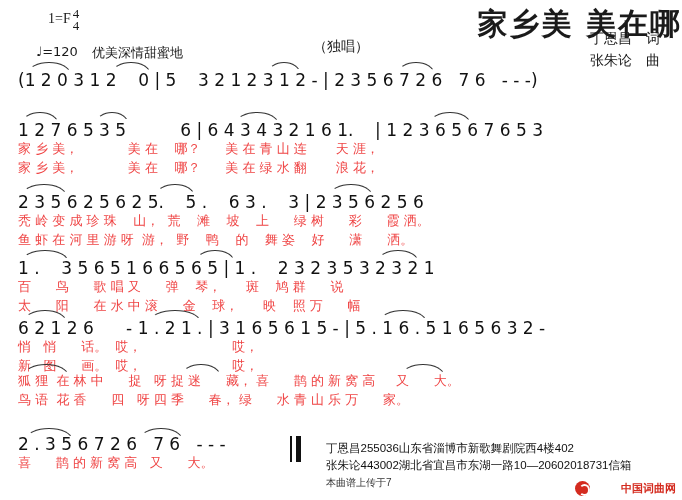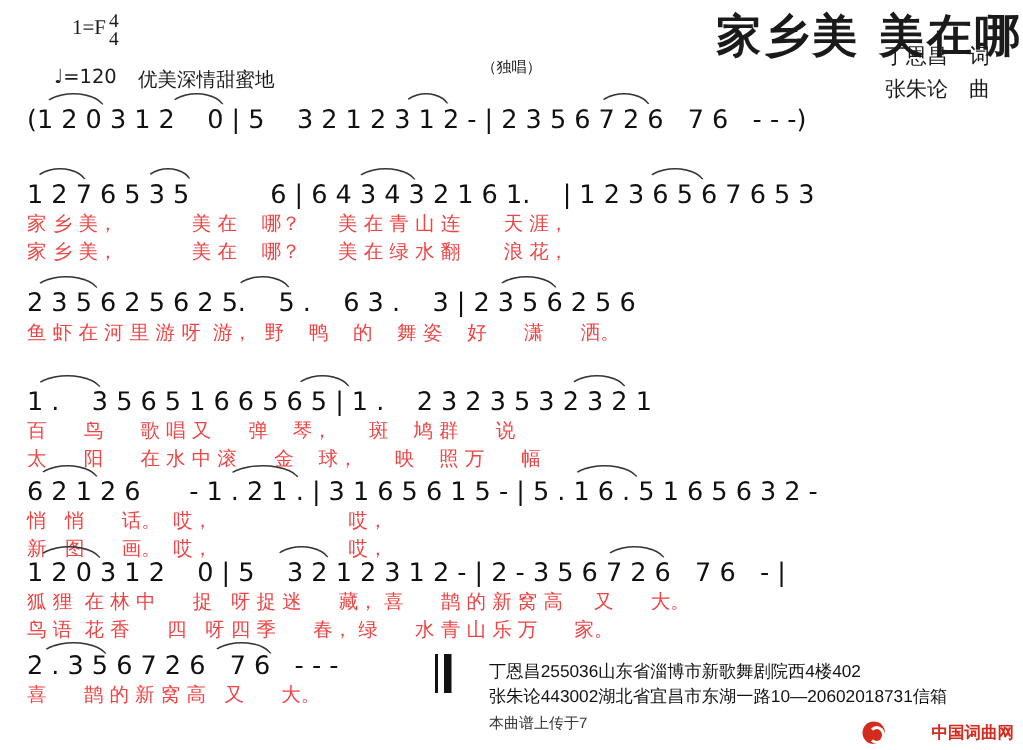--- a/index.html
+++ b/index.html
@@ -33,21 +33,21 @@
     font-weight: bold;
     letter-spacing: 2px;
     font-family: "DejaVu Sans", sans-serif;
   }
   .subtitle {
     position: absolute;
     left: 0;
     top: 38px;
     width: 682px;
     text-align: center;
-    font-size: 10px;
+    font-size: 14px;
     font-family: "DejaVu Sans", sans-serif;
   }
   .credits {
     position: absolute;
     right: 22px;
     top: 28px;
     font-size: 14px;
     line-height: 22px;
     font-family: Liberation Mono, monospace;
     text-align: left;
@@ -208,37 +208,37 @@
   </div>
 
   <div class="row" style="top:120px">
     <div class="notes">1 2 7 6 5 3 5          6 | 6 4 3 4 3 2 1 6 1.    | 1 2 3 6 5 6 7 6 5 3</div>
     <div class="lyr">家 乡 美，            美 在    哪？      美 在 青 山 连       天 涯，</div>
     <div class="lyr lyr2">家 乡 美，            美 在    哪？      美 在 绿 水 翻       浪 花，</div>
   </div>
 
   <div class="row" style="top:192px">
     <div class="notes">2 3 5 6 2 5 6 2 5.    5 .    6 3 .    3 | 2 3 5 6 2 5 6</div>
+    <div class="lyr">秃 岭 变 成 珍 珠    山，  荒    滩    坡    上      绿 树      彩      霞 洒。</div>
     <div class="lyr lyr2">鱼 虾 在 河 里 游 呀  游，  野    鸭    的    舞 姿    好      潇      洒。</div>
   </div>
 
   <div class="row" style="top:258px">
     <div class="notes">1 .    3 5 6 5 1 6 6 5 6 5 | 1 .    2 3 2 3 5 3 2 3 2 1</div>
     <div class="lyr">百      鸟      歌 唱 又      弹    琴，      斑    鸠 群      说</div>
     <div class="lyr lyr2">太      阳      在 水 中 滚      金    球，      映    照 万      幅</div>
   </div>
 
   <div class="row" style="top:318px">
     <div class="notes">6 2 1 2 6      - 1 . 2 1 . | 3 1 6 5 6 1 5 - | 5 . 1 6 . 5 1 6 5 6 3 2 -</div>
     <div class="lyr">悄   悄      话。  哎，                      哎，</div>
     <div class="lyr lyr2">新   图      画。  哎，                      哎，</div>
   </div>
 
   <div class="row" style="top:372px">
-    <div class="notes">1 2 0 3 1 2    0 | 5    3 2 1 2 3 1 2 - | 2 - 3 5 6 7 2 6   7 6   - |</div>
     <div class="lyr">狐 狸  在 林 中      捉   呀 捉 迷      藏， 喜      鹊 的 新 窝 高     又      大。</div>
     <div class="lyr lyr2">鸟 语  花 香      四   呀 四 季      春， 绿      水 青 山 乐 万      家。</div>
   </div>
 
   <div class="row" style="top:434px; width:320px">
     <div class="notes">2 . 3 5 6 7 2 6   7 6   - - -</div>
     <div class="lyr">喜      鹊 的 新 窝 高   又      大。</div>
   </div>
 
   <div class="endbar2"></div>

